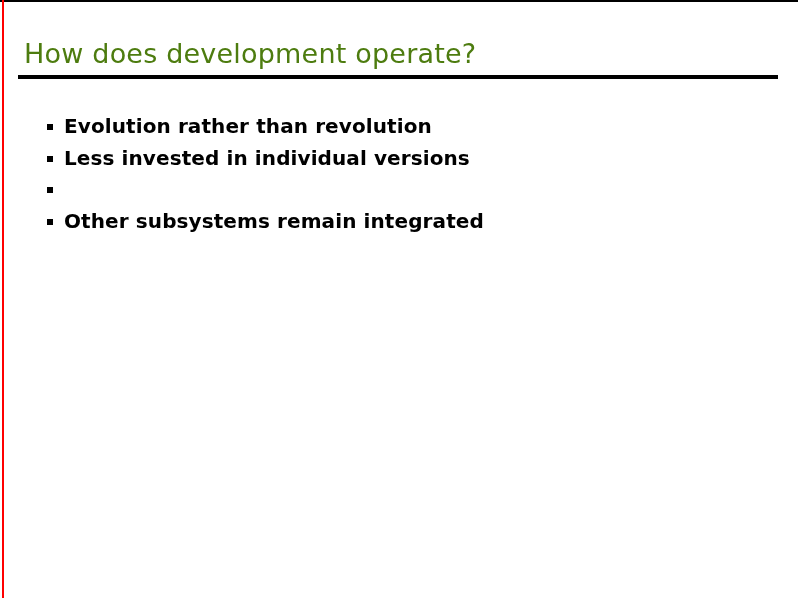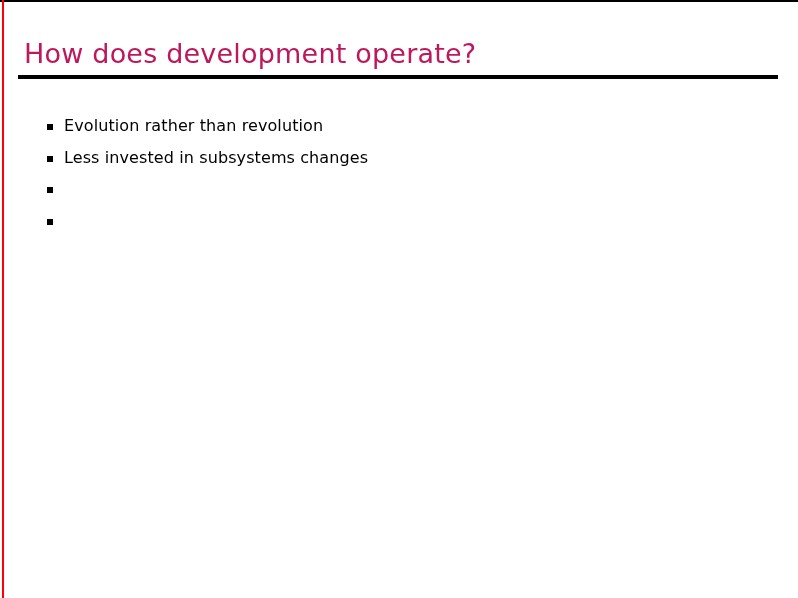--- a/index.html
+++ b/index.html
@@ -41,21 +41,21 @@
     position: absolute;
     left: 24px;
     top: 38px;
     margin: 0;
     padding: 0;
     font-family: "DejaVu Sans", sans-serif;
     font-size: 27px;
     font-weight: 400;
     line-height: 32px;
     letter-spacing: 0.2px;
-    color: #be185d;
+    color: #4d7c0f;
     white-space: nowrap;
   }
   
   #title-rule {
     position: absolute;
     left: 18px;
     top: 75px;
     width: 760px;
     height: 4px;
     background: #000000;
@@ -69,22 +69,22 @@
     margin: 0;
     padding: 0;
     list-style: none;
   }
   #bullet-list li {
     position: relative;
     display: block;
     height: 31.5px;
     padding-left: 18px;
     font-family: "DejaVu Sans", sans-serif;
-    font-size: 16px;
-    font-weight: 400;
+    font-size: 20px;
+    font-weight: 700;
     line-height: 28px;
     letter-spacing: 0.1px;
     color: #000000;
     white-space: nowrap;
   }
   .bullet-marker {
     position: absolute;
     left: 1px;
     top: 12px;
     width: 6px;
@@ -107,23 +107,24 @@
 
   <div id="title-rule"></div>
 
   <ul id="bullet-list">
     <li>
       <span class="bullet-marker"></span>
       <span class="bullet-text">Evolution rather than revolution</span>
     </li>
     <li>
       <span class="bullet-marker"></span>
-      <span class="bullet-text">Less invested in subsystems changes</span>
+      <span class="bullet-text">Less invested in individual versions</span>
     </li>
     <li>
       <span class="bullet-marker"></span>
     </li>
     <li>
       <span class="bullet-marker"></span>
+      <span class="bullet-text">Other subsystems remain integrated</span>
     </li>
   </ul>
 
 </div>
 
 </body></html>

